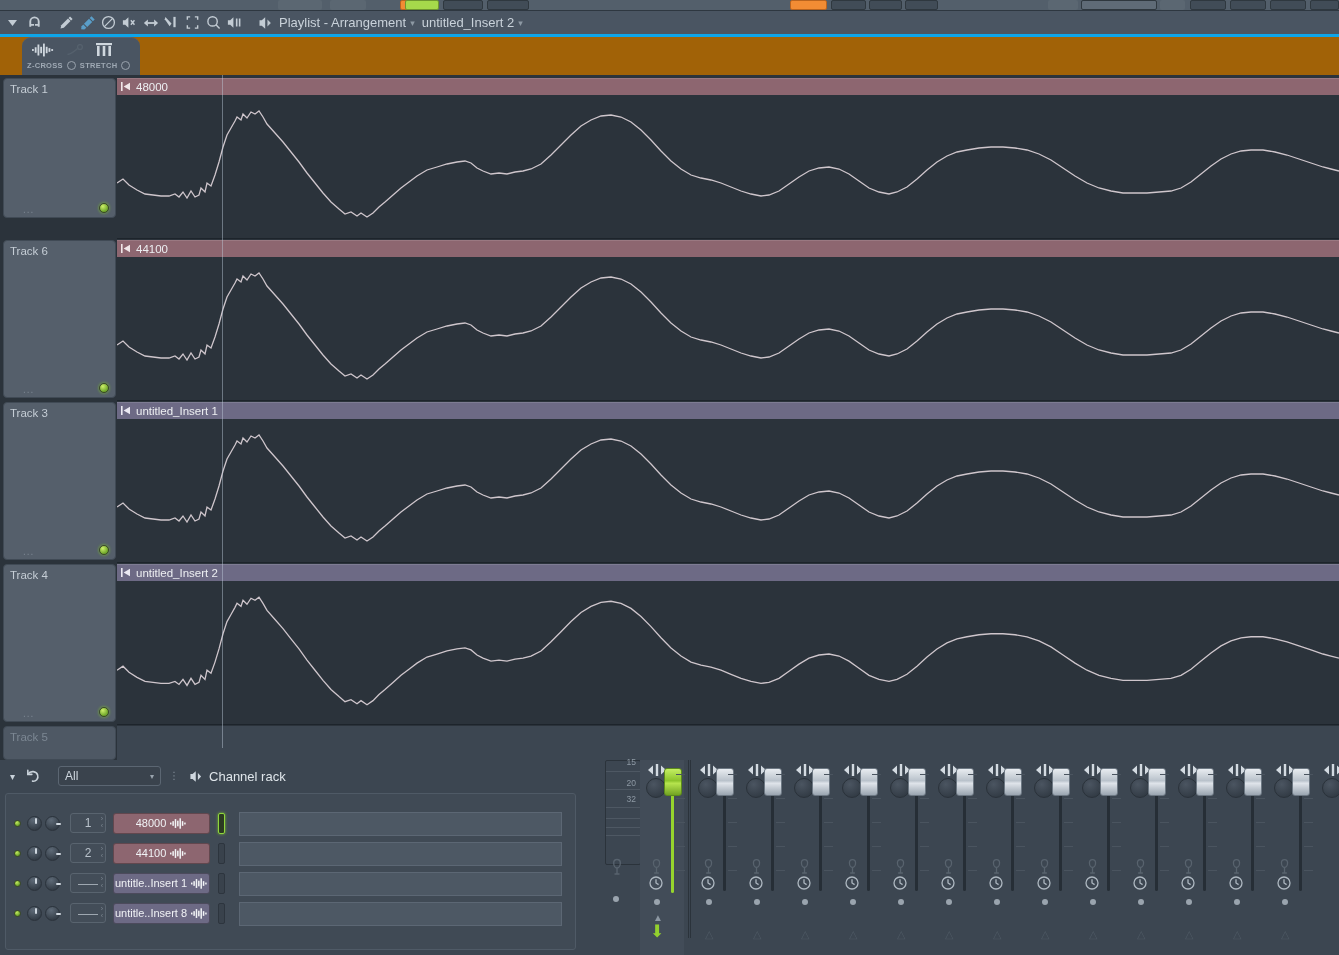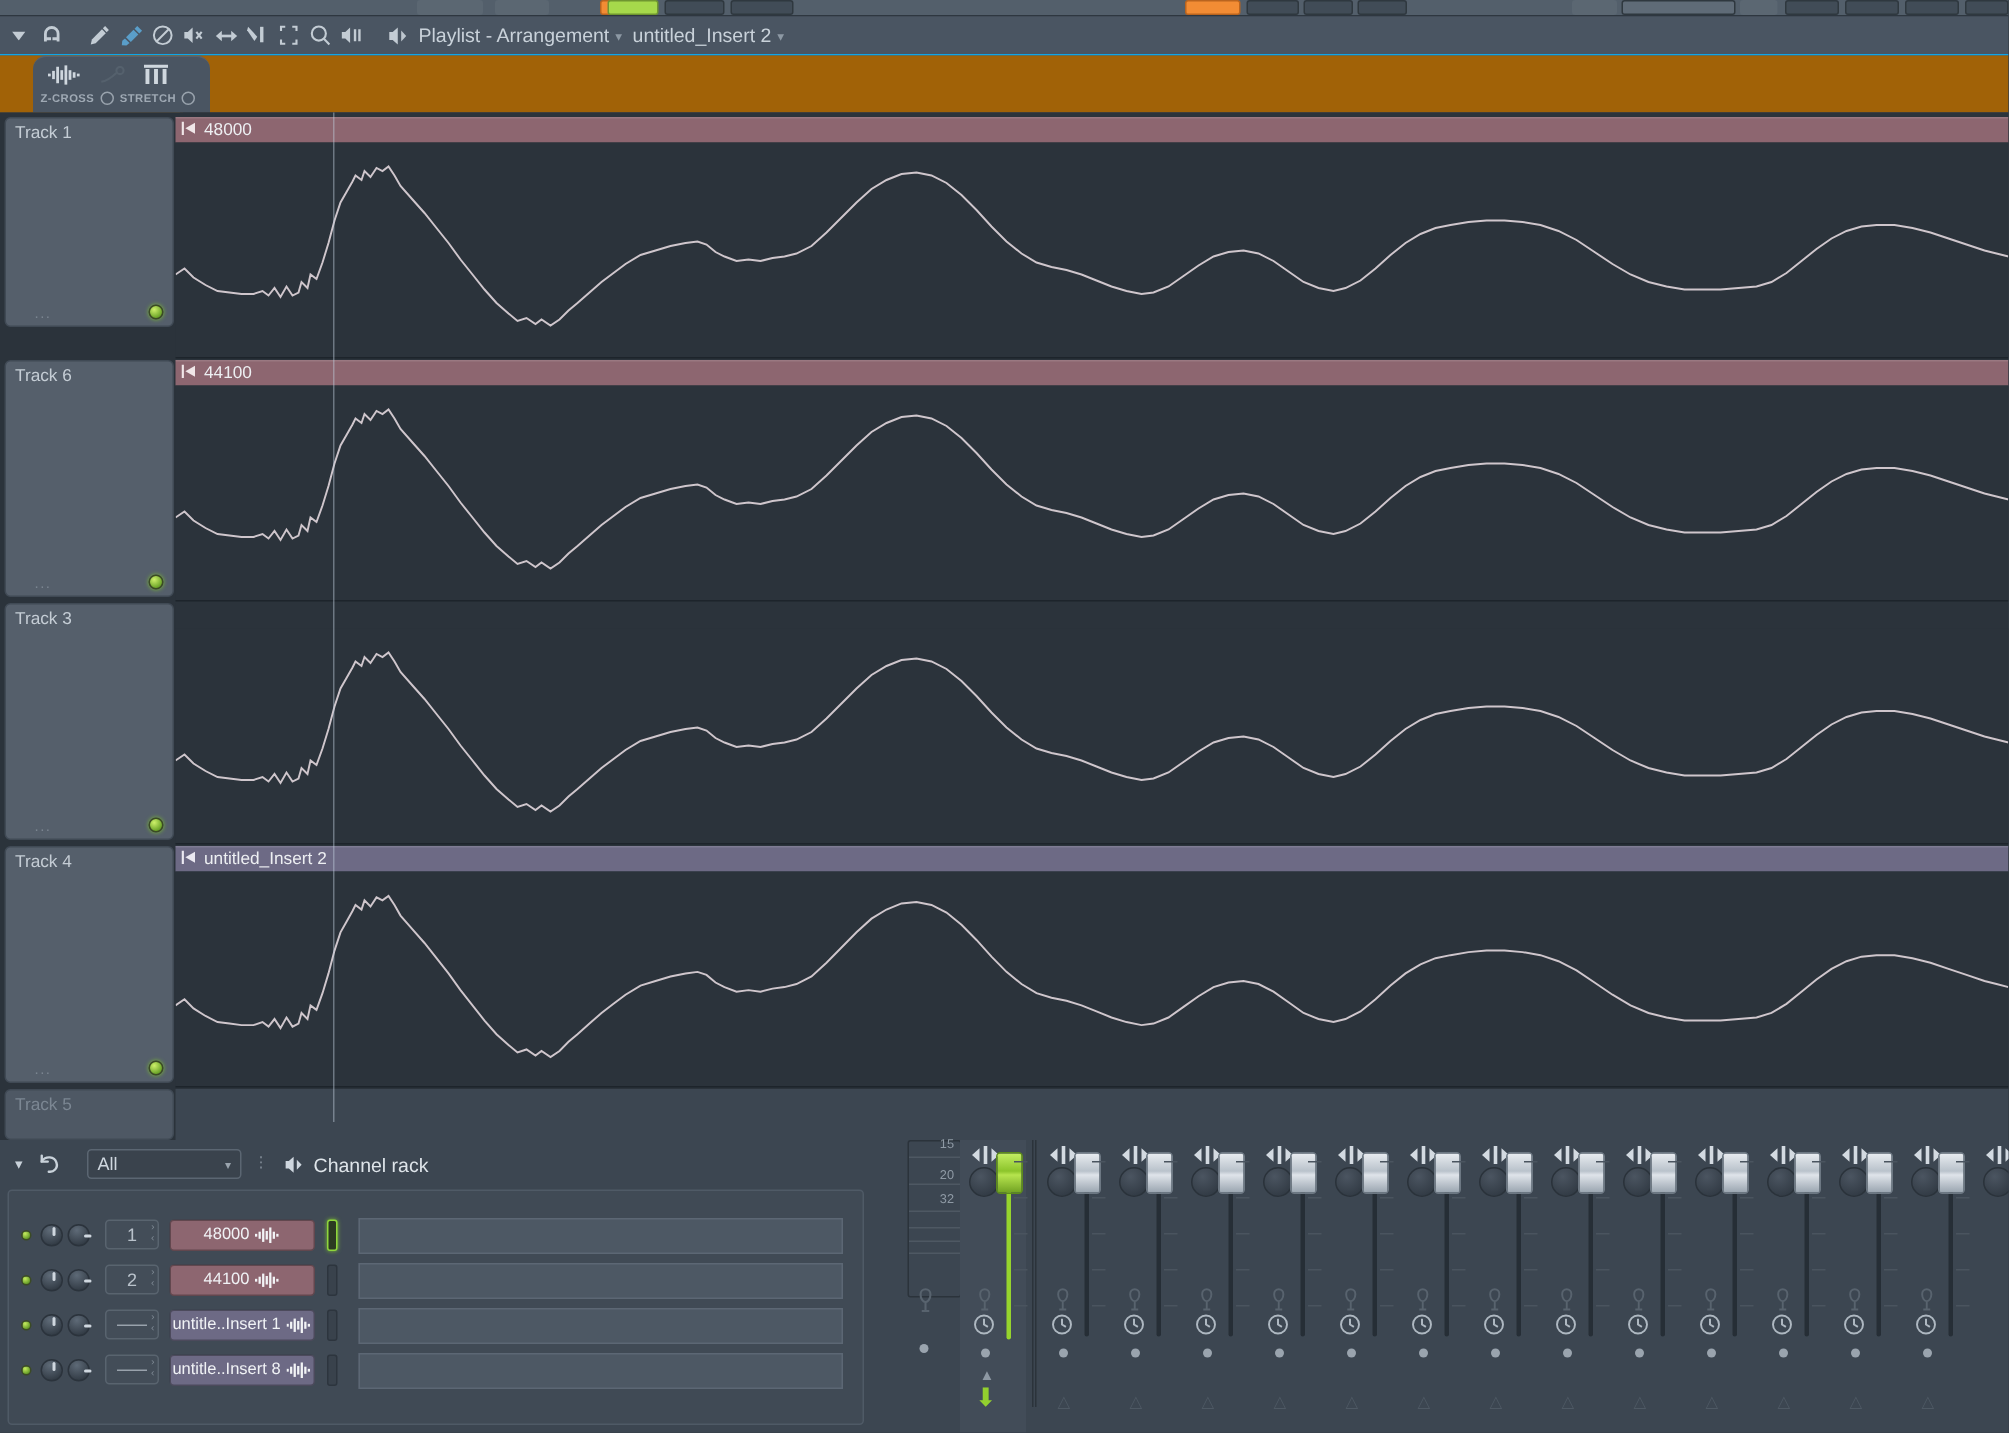--- a/index.html
+++ b/index.html
@@ -21,21 +21,21 @@
     position:absolute; top:0px; height:10px; border-radius:2px;
     background:#414c57; border:1px solid #2f383f;
   }
   .topstrip .tbtn.orange{ background:#f28c34; border-color:#b9641f; }
   .topstrip .tbtn.green{ background:#a6d94b; border-color:#6f9630; }
   .topstrip .tbtn.flat{ background:#5b6772; border:none; }
 
   
   .toolbar{
     position:absolute; left:0; top:11px; width:1339px; height:26px;
-    background:#4a5562; border-bottom:1px solid #0ea5e9;
+    background:#4a5562; border-bottom:3px solid #0ea5e9;
     display:flex; align-items:center; gap:0px;
   }
   .tb-ico{
     width:21px; height:22px; display:flex; align-items:center; justify-content:center;
     color:#c3ccd4; flex:0 0 auto;
   }
   .tb-ico svg{ display:block; }
   .tb-ico.accent{ color:#5a9ec9; }
   .tb-gap{ width:11px; flex:0 0 auto;}
   .tb-title{
@@ -448,20 +448,29 @@
     </div>
   </div>
   <div class="lane-sep" style="top:400px;"></div>
 
   <div class="trackhead" style="top:402px;height:158px;">
     <span class="tname">Track 3</span>
     <span class="dots">...</span>
     <span class="led"></span>
   </div>
   <div class="lane" style="top:402px;height:160px;">
+    <div class="cliphdr" style="background:#6d6a85">
+      <span>
+        <svg width="10" height="9" viewBox="0 0 10 9" fill="#ebe9f2">
+            <rect x="0" y="0" width="1.6" height="9"></rect>
+            <path d="M2.6 4.5 L9 .8 v7.4z"></path>
+          </svg>
+      </span>
+      <span>untitled_Insert 1</span>
+    </div>
     <div class="clipbody" style="top:17px;height:143px;">
       <svg width="1222" height="143" viewBox="0 0 1222 143" preserveAspectRatio="none">
         <polyline fill="none" stroke="#cfc6cc" stroke-width="1.3" points="0,88 6,84 12,90 20,95 28,99 36,100 44,101 52,101 58,99 62,102 66,97 70,103 74,96 78,102 82,100 84,93 88,97 90,88 94,91 98,80 102,67 106,52 110,40 114,33 118,26 120,22 124,25 126,19 130,23 134,17 138,19 142,16 146,22 150,29 158,38 166,47 174,57 182,67 190,78 198,88 206,98 214,107 222,114 228,119 234,117 240,121 244,118 250,122 256,118 262,112 268,107 276,100 284,93 292,87 300,81 310,75 320,72 330,69 340,67 348,66 354,68 360,73 366,76 374,79 382,78 390,79 398,77 406,76 414,74 424,69 434,60 444,50 454,40 464,31 474,25 484,21 494,20 504,22 514,27 524,35 534,45 544,56 554,66 564,74 574,80 584,83 594,85 604,88 614,92 624,96 634,99 644,101 652,100 662,96 672,89 682,82 692,76 702,73 712,72 722,74 732,79 742,86 752,93 762,97 772,99 780,97 790,92 800,84 810,75 820,67 830,61 840,57 850,55 862,53 874,52 886,52 898,53 910,55 922,59 934,65 946,73 958,81 970,88 982,93 994,96 1006,98 1018,98 1030,98 1042,97 1054,96 1064,93 1074,87 1084,79 1094,71 1104,64 1114,59 1124,56 1134,55 1146,55 1158,57 1170,60 1182,64 1194,68 1206,72 1214,74 1222,76"></polyline>
       </svg>
     </div>
   </div>
   <div class="lane-sep" style="top:562px;"></div>
 
   <div class="trackhead" style="top:564px;height:158px;">
     <span class="tname">Track 4</span>

